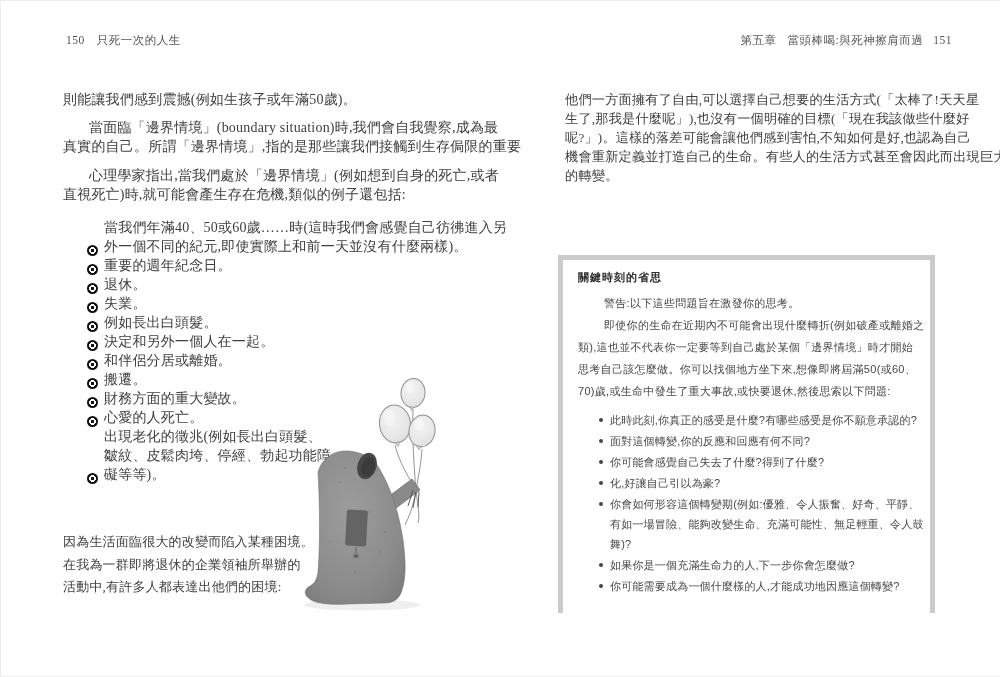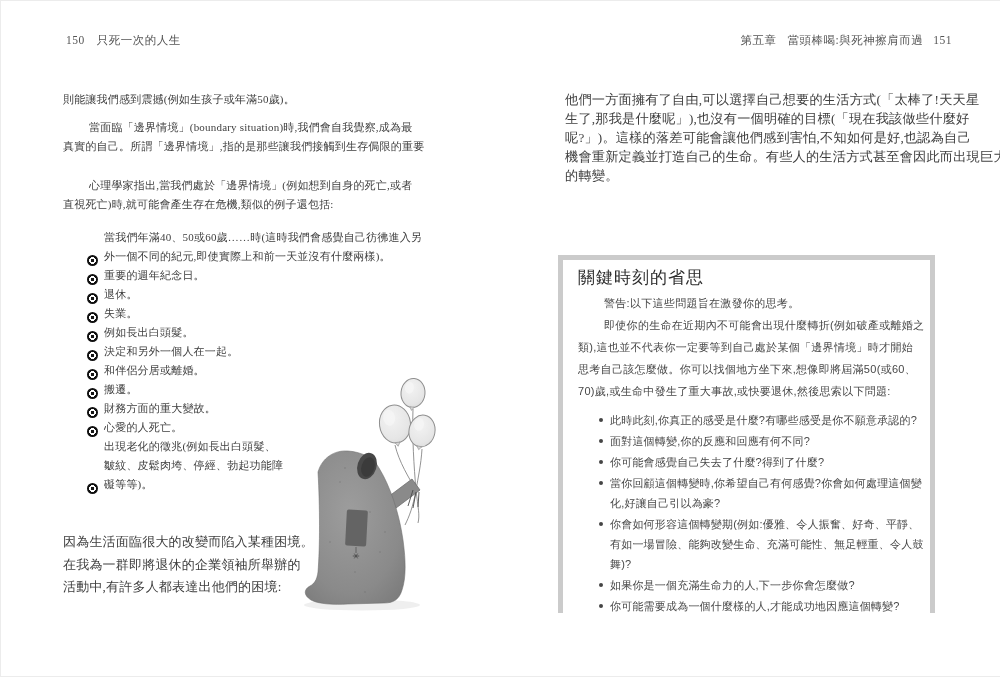--- a/index.html
+++ b/index.html
@@ -12,35 +12,35 @@
   .ind{text-indent:26px;}
 
   
   .lp-header{position:absolute;left:66px;top:33px;font-size:11.5px;line-height:14px;color:#555;letter-spacing:.5px;}
   .lp-header .ttl{margin-left:12px;}
   .rp-header{position:absolute;left:563px;top:33px;width:389px;text-align:right;font-size:11.5px;line-height:14px;color:#555;letter-spacing:.5px;}
   .rp-header .ttl{margin-left:11px;}
   .rp-header .pnum{margin-left:10px;}
 
   
-  .lp-body{position:absolute;left:63px;top:90px;width:432px;font-size:11px;line-height:19px;letter-spacing:.2px;}
+  .lp-body{position:absolute;left:63px;top:90px;width:432px;font-size:14px;line-height:19px;letter-spacing:.2px;}
   .p2{margin-top:9px;}
-  .p3{margin-top:20px;}
+  .p3{margin-top:10px;}
   .blist{margin-top:14px;}
   .b-item{display:flex;align-items:flex-end;}
   .bullseye{flex:0 0 auto;width:11px;height:11px;border-radius:50%;margin:4px 6px 0 24px;
     background:radial-gradient(circle at 50% 50%, #161616 0 1.7px, #fdfdfd 1.8px 3.3px, #101010 3.4px 100%);}
   .lp-closing{position:absolute;left:63px;top:531px;width:270px;font-size:13px;line-height:22.5px;letter-spacing:.2px;}
 
   
   .rp-para{position:absolute;left:565px;top:90px;width:412px;font-size:13.2px;line-height:19px;letter-spacing:.2px;}
   .r-box{position:absolute;left:558px;top:255px;width:377px;height:358px;box-sizing:border-box;
     border:5px solid #cbcbcb;border-bottom:none;background:#fff;
     padding:10px 9px 0 15px;font-family:"Liberation Sans","DejaVu Sans",sans-serif;color:#474747;}
-  .box-heading{font-size:17px;line-height:15px;font-weight:normal;color:#2d2d2d;letter-spacing:1px;margin-bottom:7px;}
+  .box-heading{font-size:11px;line-height:15px;font-weight:bold;color:#2d2d2d;letter-spacing:1px;margin-bottom:7px;}
   .box-warn,.box-intro{font-size:11px;line-height:22px;letter-spacing:.3px;}
   .q-list{margin-top:8px;}
   .q-item{display:flex;align-items:flex-start;font-size:11px;line-height:20px;letter-spacing:.2px;margin-bottom:1px;}
   .dot{flex:0 0 auto;width:4px;height:4px;border-radius:50%;background:#454545;margin:8px 7px 0 21px;}
   .q-text .ln{line-height:20px;}
 
   
   .illus{position:absolute;left:300px;top:362px;width:145px;height:253px;}
 </style>
 </head>
@@ -269,21 +269,20 @@
       </div>
       <div class="q-item">
         <span class="dot"></span>
         <div class="q-text">
             <div class="ln">你可能會感覺自己失去了什麼?得到了什麼?</div>
           </div>
       </div>
       <div class="q-item">
         <span class="dot"></span>
         <div class="q-text">
-          <div class="ln">當你回顧這個轉變時,你希望自己有何感覺?你會如何處理這個變</div>
           <div class="ln">化,好讓自己引以為豪?</div>
         </div>
       </div>
       <div class="q-item">
         <span class="dot"></span>
         <div class="q-text">
           <div class="ln">你會如何形容這個轉變期(例如:優雅、令人振奮、好奇、平靜、</div>
           <div class="ln">有如一場冒險、能夠改變生命、充滿可能性、無足輕重、令人鼓</div>
           <div class="ln">舞)?</div>
         </div>

